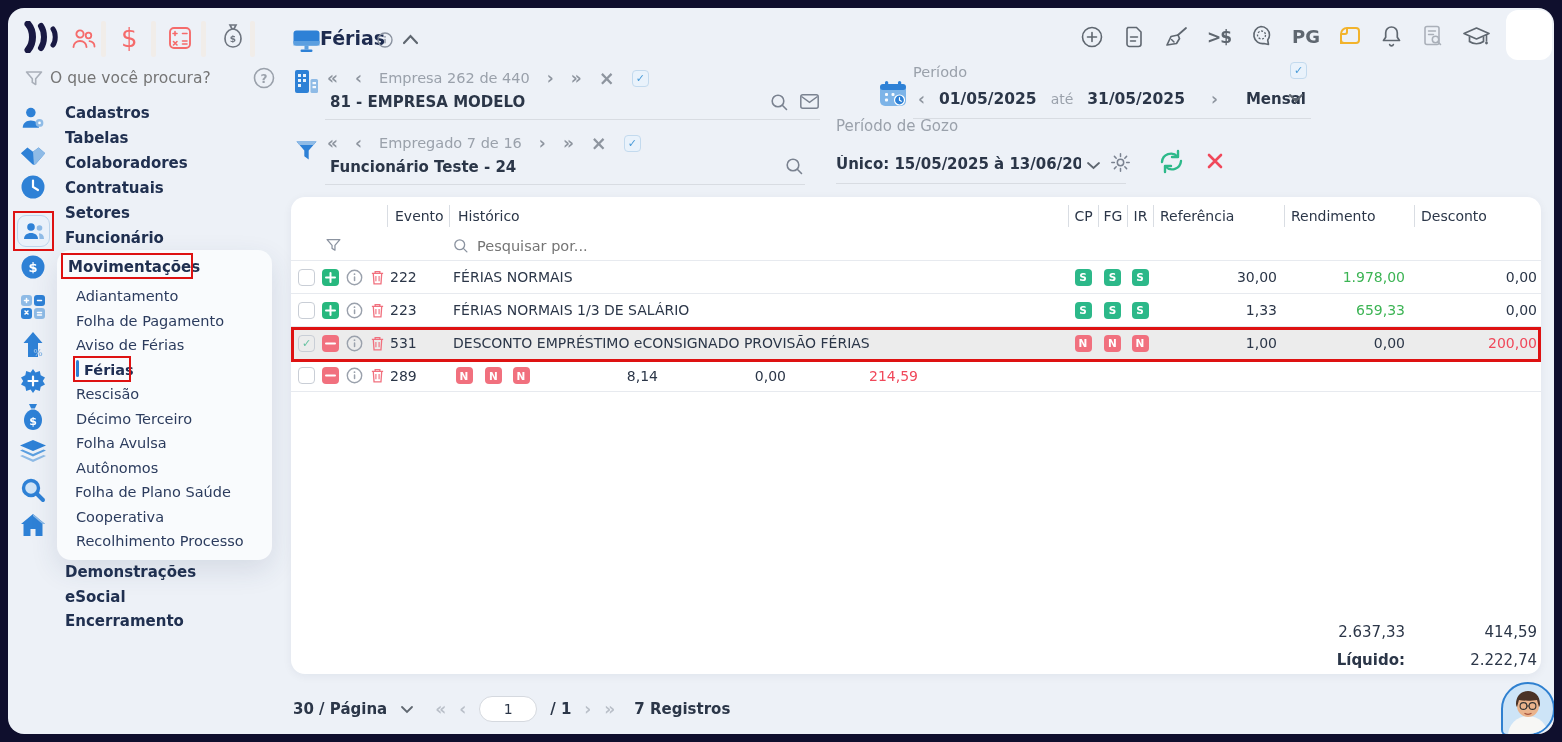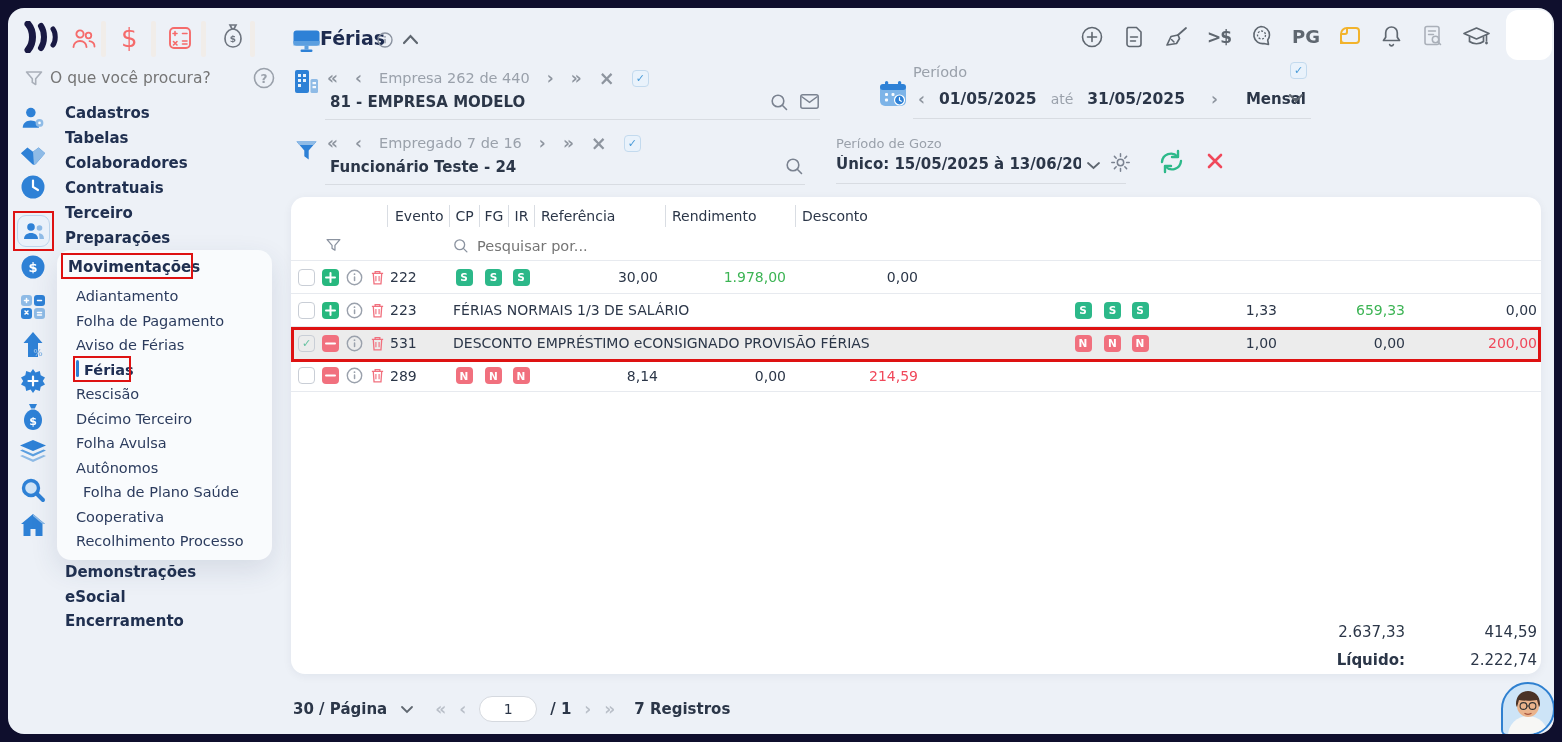--- a/index.html
+++ b/index.html
@@ -185,35 +185,35 @@
     <svg width="28" height="26" viewBox="0 0 28 26">
       <path d="M2 12L14 2l12 10h-2.5v12h-7v-7h-5v7h-7V12z" fill="#2e81d6"></path>
       <path d="M14 2l12 10h-2.5l-9.5-8z" fill="#8fbbe6"></path>
     </svg>
   </div>
 
   <div class="menu-item" style="top:104px">Cadastros</div>
   <div class="menu-item" style="top:129px">Tabelas</div>
   <div class="menu-item" style="top:154px">Colaboradores</div>
   <div class="menu-item" style="top:179px">Contratuais</div>
-  <div class="menu-item" style="top:204px">Terceiro</div>
-  <div class="menu-item" style="top:229px">Preparações</div>
+  <div class="menu-item" style="top:204px">Setores</div>
+  <div class="menu-item" style="top:229px">Funcionário</div>
 
   <div class="popup">
     <div class="ab menu-item" style="left:11px;top:8px">Movimentações</div>
     <div class="sub-item" style="left:19px;top:38px">Adiantamento</div>
     <div class="sub-item" style="left:19px;top:62.5px">Folha de Pagamento</div>
     <div class="sub-item" style="left:19px;top:87px">Aviso de Férias</div>
     <div class="ab" style="left:19px;top:110px;width:3px;height:17px;background:#2e81d6;border-radius:2px"></div>
     <div class="sub-item" style="left:27px;top:111.5px;font-weight:600;color:#203055">Férias</div>
     <div class="sub-item" style="left:19px;top:136px">Rescisão</div>
     <div class="sub-item" style="left:19px;top:160.5px">Décimo Terceiro</div>
     <div class="sub-item" style="left:19px;top:185px">Folha Avulsa</div>
     <div class="sub-item" style="left:19px;top:209.5px">Autônomos</div>
-    <div class="sub-item" style="left:26px;top:234px">Folha de Plano Saúde</div>
+    <div class="sub-item" style="left:18px;top:234px">Folha de Plano Saúde</div>
     <div class="sub-item" style="left:19px;top:258.5px">Cooperativa</div>
     <div class="sub-item" style="left:19px;top:283px">Recolhimento Processo</div>
   </div>
 
   <div class="menu-item" style="top:563px">Demonstrações</div>
   <div class="menu-item" style="top:588px">eSocial</div>
   <div class="menu-item" style="top:612px">Encerramento</div>
 
   <div class="ab" style="left:293px;top:30px">
     <svg width="27" height="24" viewBox="0 0 27 24">
@@ -384,21 +384,21 @@
   <div class="ab" style="left:1290px;top:62px">
           <span class="cbx">✓</span>
         </div>
   <div class="ab" style="left:1288px;top:93px">
     <svg width="16" height="10" viewBox="0 0 16 10">
             <polyline points="2,2 8,8 14,2" fill="none" stroke="#5f6770" stroke-width="2" stroke-linecap="round"></polyline>
           </svg>
   </div>
   <div class="uline" style="left:913px;top:118px;width:398px"></div>
 
-  <div class="ab gray" style="left:836px;top:136px;font-size:13px">Período de Gozo</div>
+  <div class="ab gray" style="left:836px;top:117px;font-size:15px">Período de Gozo</div>
   <div class="ab dk bold" style="left:836px;top:155px;font-size:15px;width:245px;white-space:nowrap;overflow:hidden">Único: 15/05/2025 à 13/06/2025 ...</div>
   <div class="ab" style="left:1086px;top:161px">
     <svg width="15" height="9" viewBox="0 0 15 9">
             <polyline points="2,2 7.5,7 13,2" fill="none" stroke="#5f6770" stroke-width="1.8" stroke-linecap="round"></polyline>
           </svg>
   </div>
   <div class="ab" style="left:1110px;top:152px">
     <svg width="21" height="21" viewBox="0 0 21 21">
       <circle cx="10.5" cy="10.5" r="3.2" fill="none" stroke="#7a8290" stroke-width="1.5"></circle>
       <path d="M10.5 1.8v2.6M10.5 16.6v2.6M1.8 10.5h2.6M16.6 10.5h2.6M4.4 4.4l1.8 1.8M14.8 14.8l1.8 1.8M16.6 4.4l-1.8 1.8M6.2 14.8l-1.8 1.8" stroke="#7a8290" stroke-width="1.5" stroke-linecap="round"></path>
@@ -418,20 +418,23 @@
           </svg>
   </div>
   <div class="uline" style="left:836px;top:183px;width:290px"></div>
 
   <div class="panel">
 
     <div class="hrow">
       <div class="c0"></div>
       <div class="c1 hsep">
               <span class="hcell" style="padding-left:4px">Evento</span>
+            </div>
+      <div class="c2 hsep" style="display:flex">
+              <span class="hcell" style="padding-left:4px">Histórico</span>
             </div>
       <div class="c3 hsep" style="justify-content:center">
               <span class="hcell">CP</span>
             </div>
       <div class="c4 hsep" style="justify-content:center">
               <span class="hcell">FG</span>
             </div>
       <div class="c5 hsep" style="justify-content:center">
               <span class="hcell">IR</span>
             </div>
@@ -484,20 +487,21 @@
                 </svg>
               </span>
         <span>
                 <svg width="15" height="17" viewBox="0 0 16 17">
                   <path d="M2 4h12M5.5 4V2.2h5V4M3.5 4l.8 11.2h7.4L12.5 4" fill="none" stroke="#f1707e" stroke-width="1.4"></path>
                   <path d="M6.3 7v5.5M9.7 7v5.5" stroke="#f1707e" stroke-width="1.2"></path>
                 </svg>
               </span>
       </div>
       <div class="c1">222</div>
+      <div class="c2">FÉRIAS NORMAIS</div>
       <div class="c3">
               <span class="badge bs">S</span>
             </div>
       <div class="c4">
               <span class="badge bs">S</span>
             </div>
       <div class="c5">
               <span class="badge bs">S</span>
             </div>
       <div class="c6">30,00</div>

